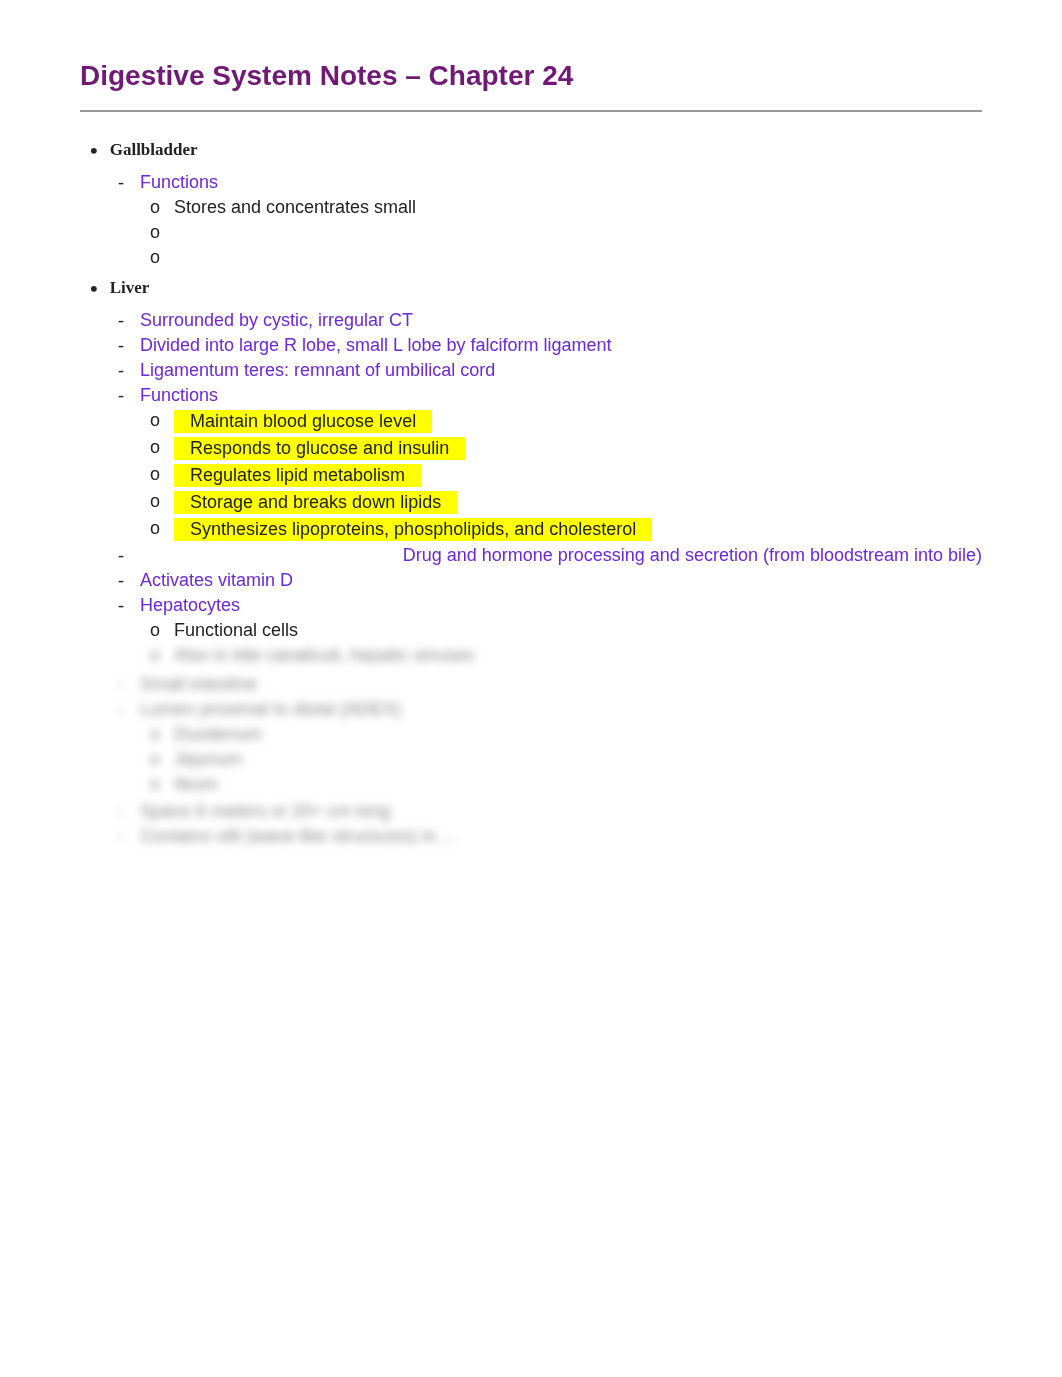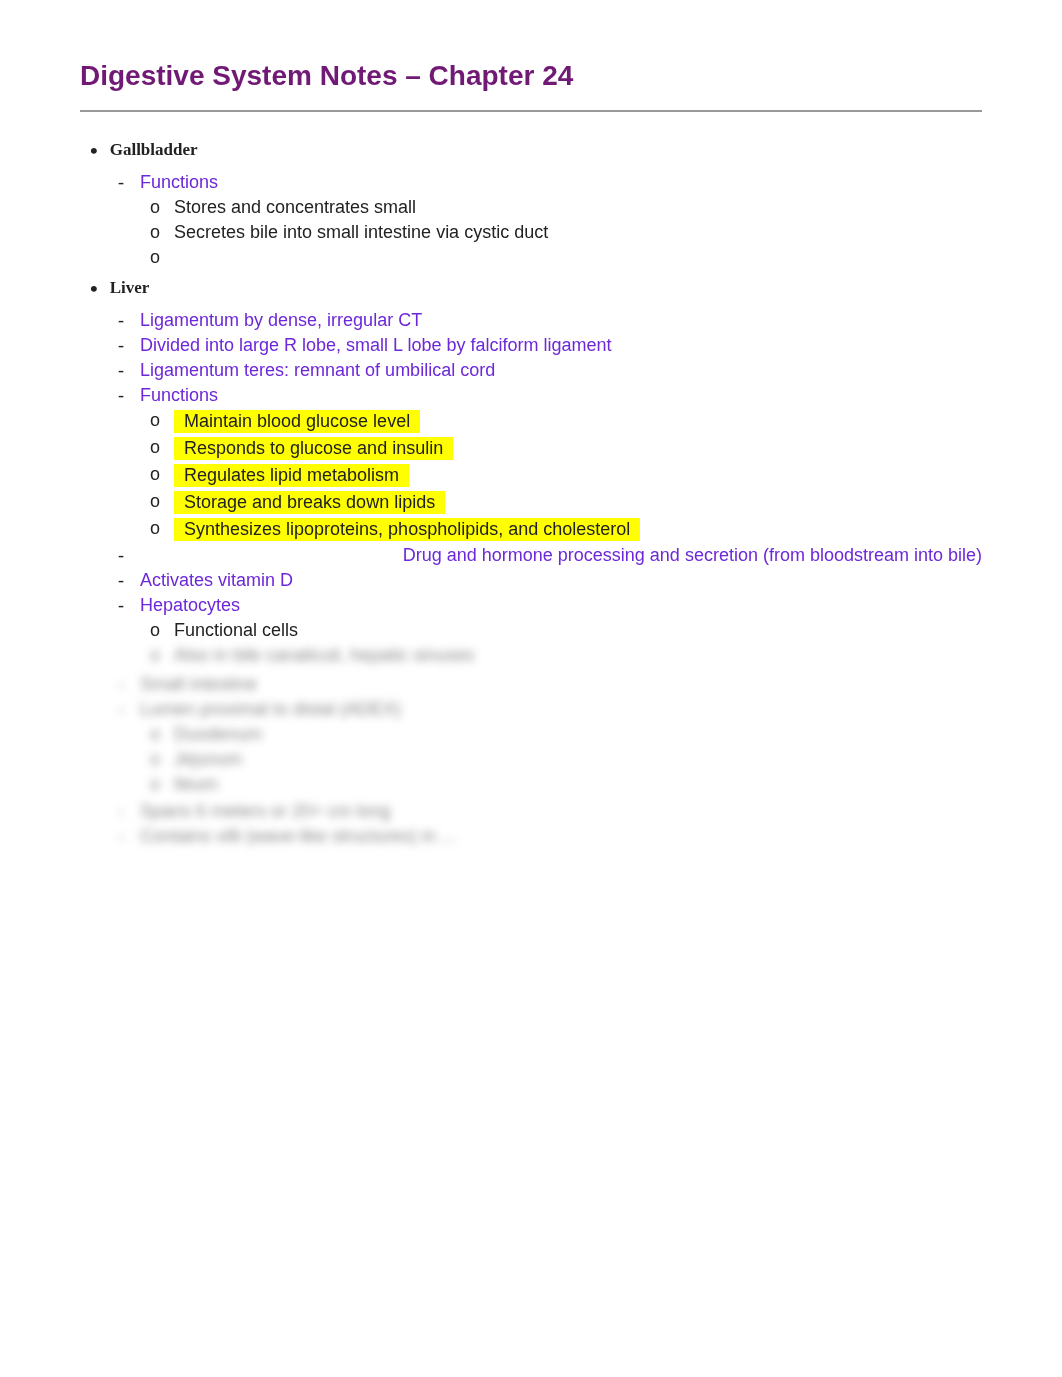--- a/index.html
+++ b/index.html
@@ -90,21 +90,21 @@
     }
 
     .sub-o {
       margin-right: 10px;
       min-width: 14px;
       color: #222;
     }
 
     .highlight {
       background-color: #ffff00;
-      padding: 1px 10px;
+      padding: 1px 16px;
     }
 
     .blurred {
       filter: blur(4px);
       color: #888;
       user-select: none;
     }
 
     .multi-line-dash {
       display: flex;
@@ -141,35 +141,34 @@
       <span class="dash-text">Functions</span>
     </div>
 
     <ul class="sub-list">
       <li>
         <span class="sub-o">o</span>
         <span>Stores and concentrates small</span>
       </li>
       <li>
         <span class="sub-o">o</span>
-        <span>Secretes bile into small intestine via cystic duct</span>
       </li>
       <li>
         <span class="sub-o">o</span>
       </li>
     </ul>
 
     <div class="bullet-item gap" style="margin-top:10px;">
       <span class="bullet-dot">•</span>
       <span class="bullet-text">Liver</span>
     </div>
 
     <div class="dash-item">
       <span class="dash">-</span>
-      <span class="dash-text">Ligamentum by dense, irregular CT</span>
+      <span class="dash-text">Surrounded by cystic, irregular CT</span>
     </div>
 
     <div class="dash-item">
       <span class="dash">-</span>
       <span class="dash-text">Divided into large R lobe, small L lobe by falciform ligament</span>
     </div>
 
     <div class="dash-item">
       <span class="dash">-</span>
       <span class="dash-text">Ligamentum teres: remnant of umbilical cord</span>

